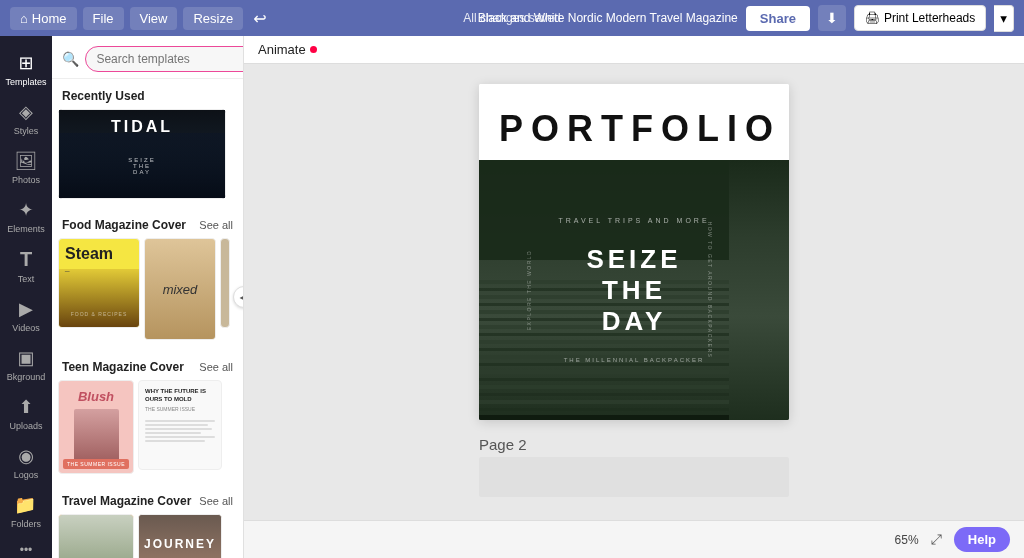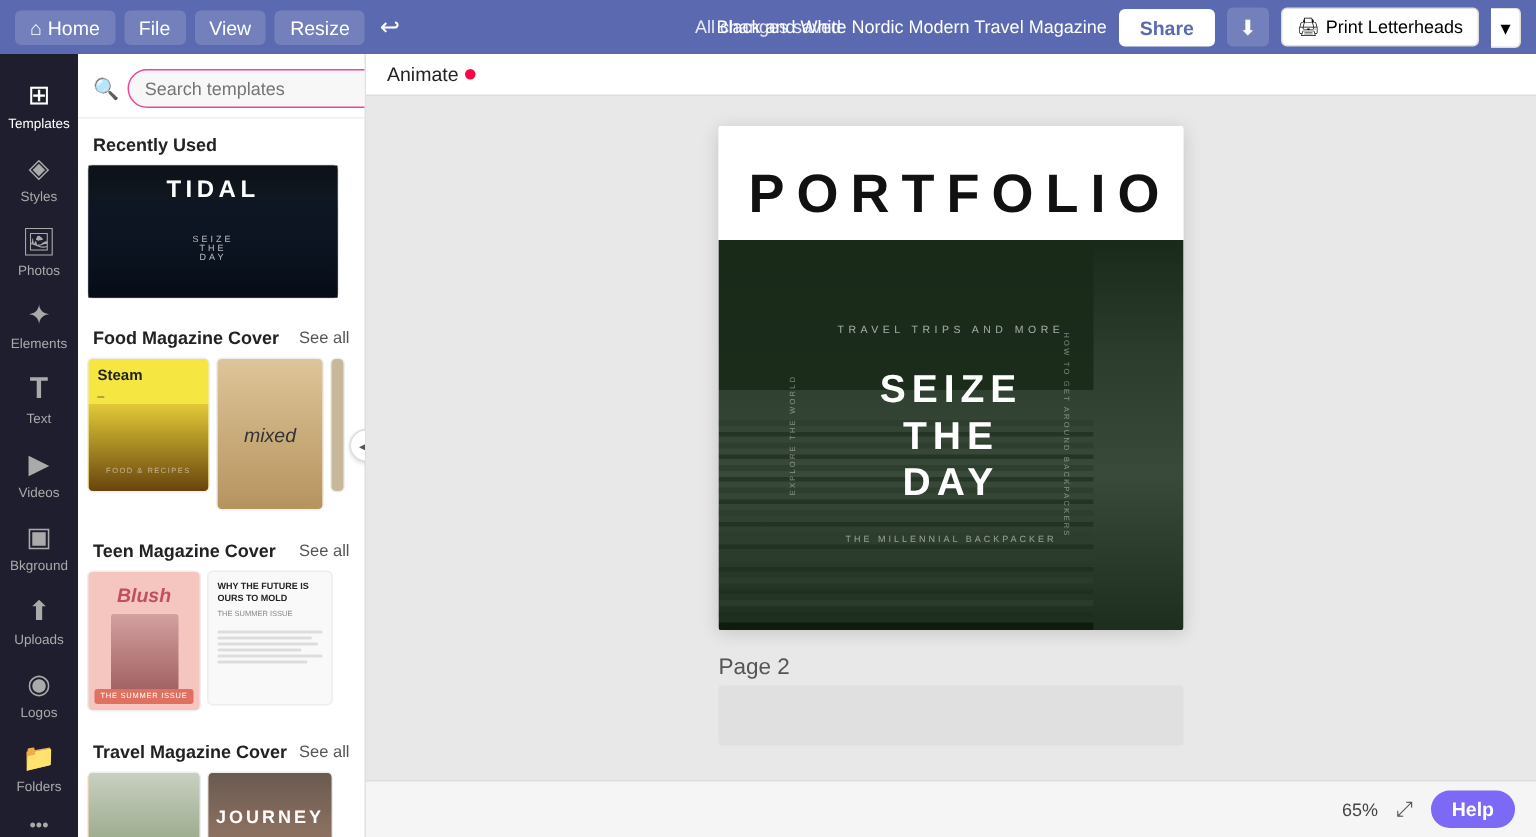--- a/index.html
+++ b/index.html
@@ -427,21 +427,21 @@
           <div style="color:rgba(255,255,255,0.7);font-size:6px;letter-spacing:2px;text-align:center;">DAY</div>
         </div>
       </div>
 
       <div class="section-header">
         <span class="section-title">Food Magazine Cover</span>
         <a class="see-all">See all</a>
       </div>
       <div class="food-grid">
         <div class="food-thumb steam-thumb">
-          <div style="font-size:10px;font-weight:900;color:#222;z-index:1;position:relative;">Steam</div>
+          <div style="font-size:16px;font-weight:900;color:#222;z-index:1;position:relative;">Steam</div>
           <div style="font-size:8px;color:#444;z-index:1;position:relative;">_</div>
           <div style="position:absolute;bottom:0;left:0;right:0;height:58px;background:linear-gradient(to bottom,rgba(150,90,10,0.2),rgba(80,40,5,0.85));z-index:0;"></div>
           <div style="position:absolute;bottom:10px;left:0;right:0;text-align:center;z-index:2;">
             <div style="color:rgba(255,255,255,0.5);font-size:5px;letter-spacing:1px;">FOOD &amp; RECIPES</div>
           </div>
         </div>
         <div class="food-thumb mixed-thumb">
           <div style="position:absolute;inset:0;background:linear-gradient(to bottom,rgba(200,160,100,0.3),rgba(160,120,60,0.7));"></div>
           <div style="font-size:13px;font-style:italic;color:#333;z-index:1;position:relative;">mixed</div>
         </div>

